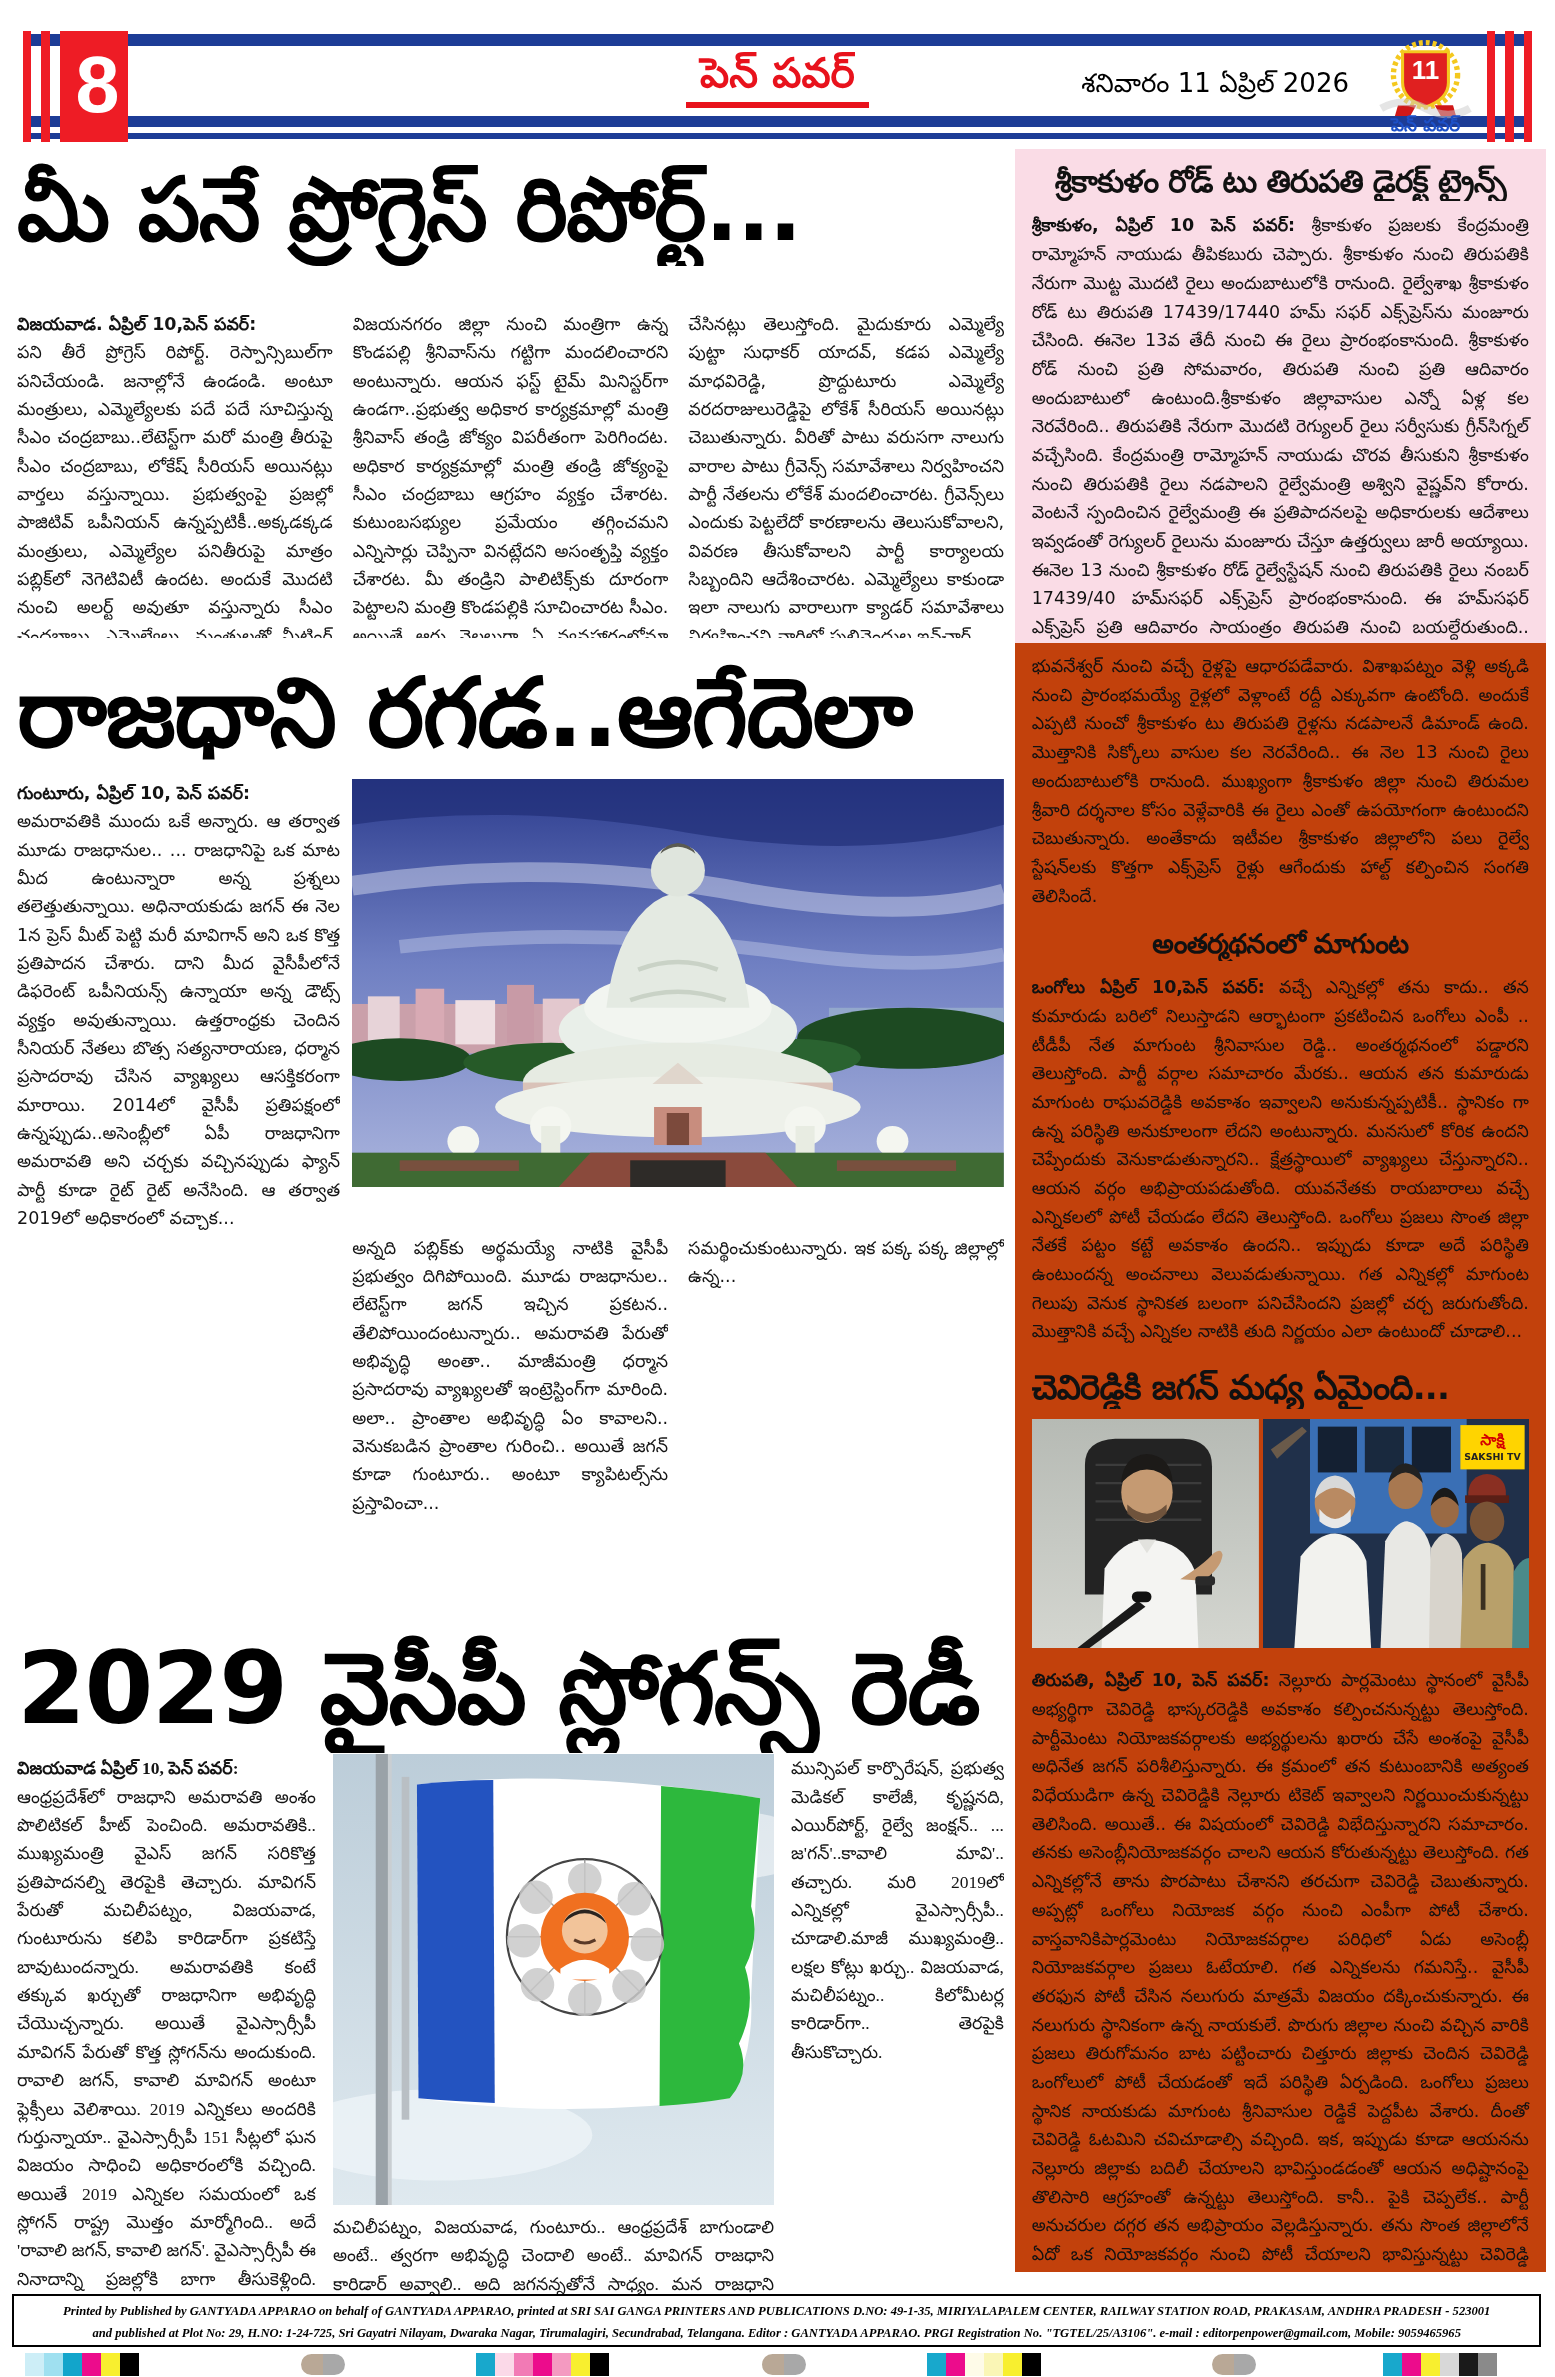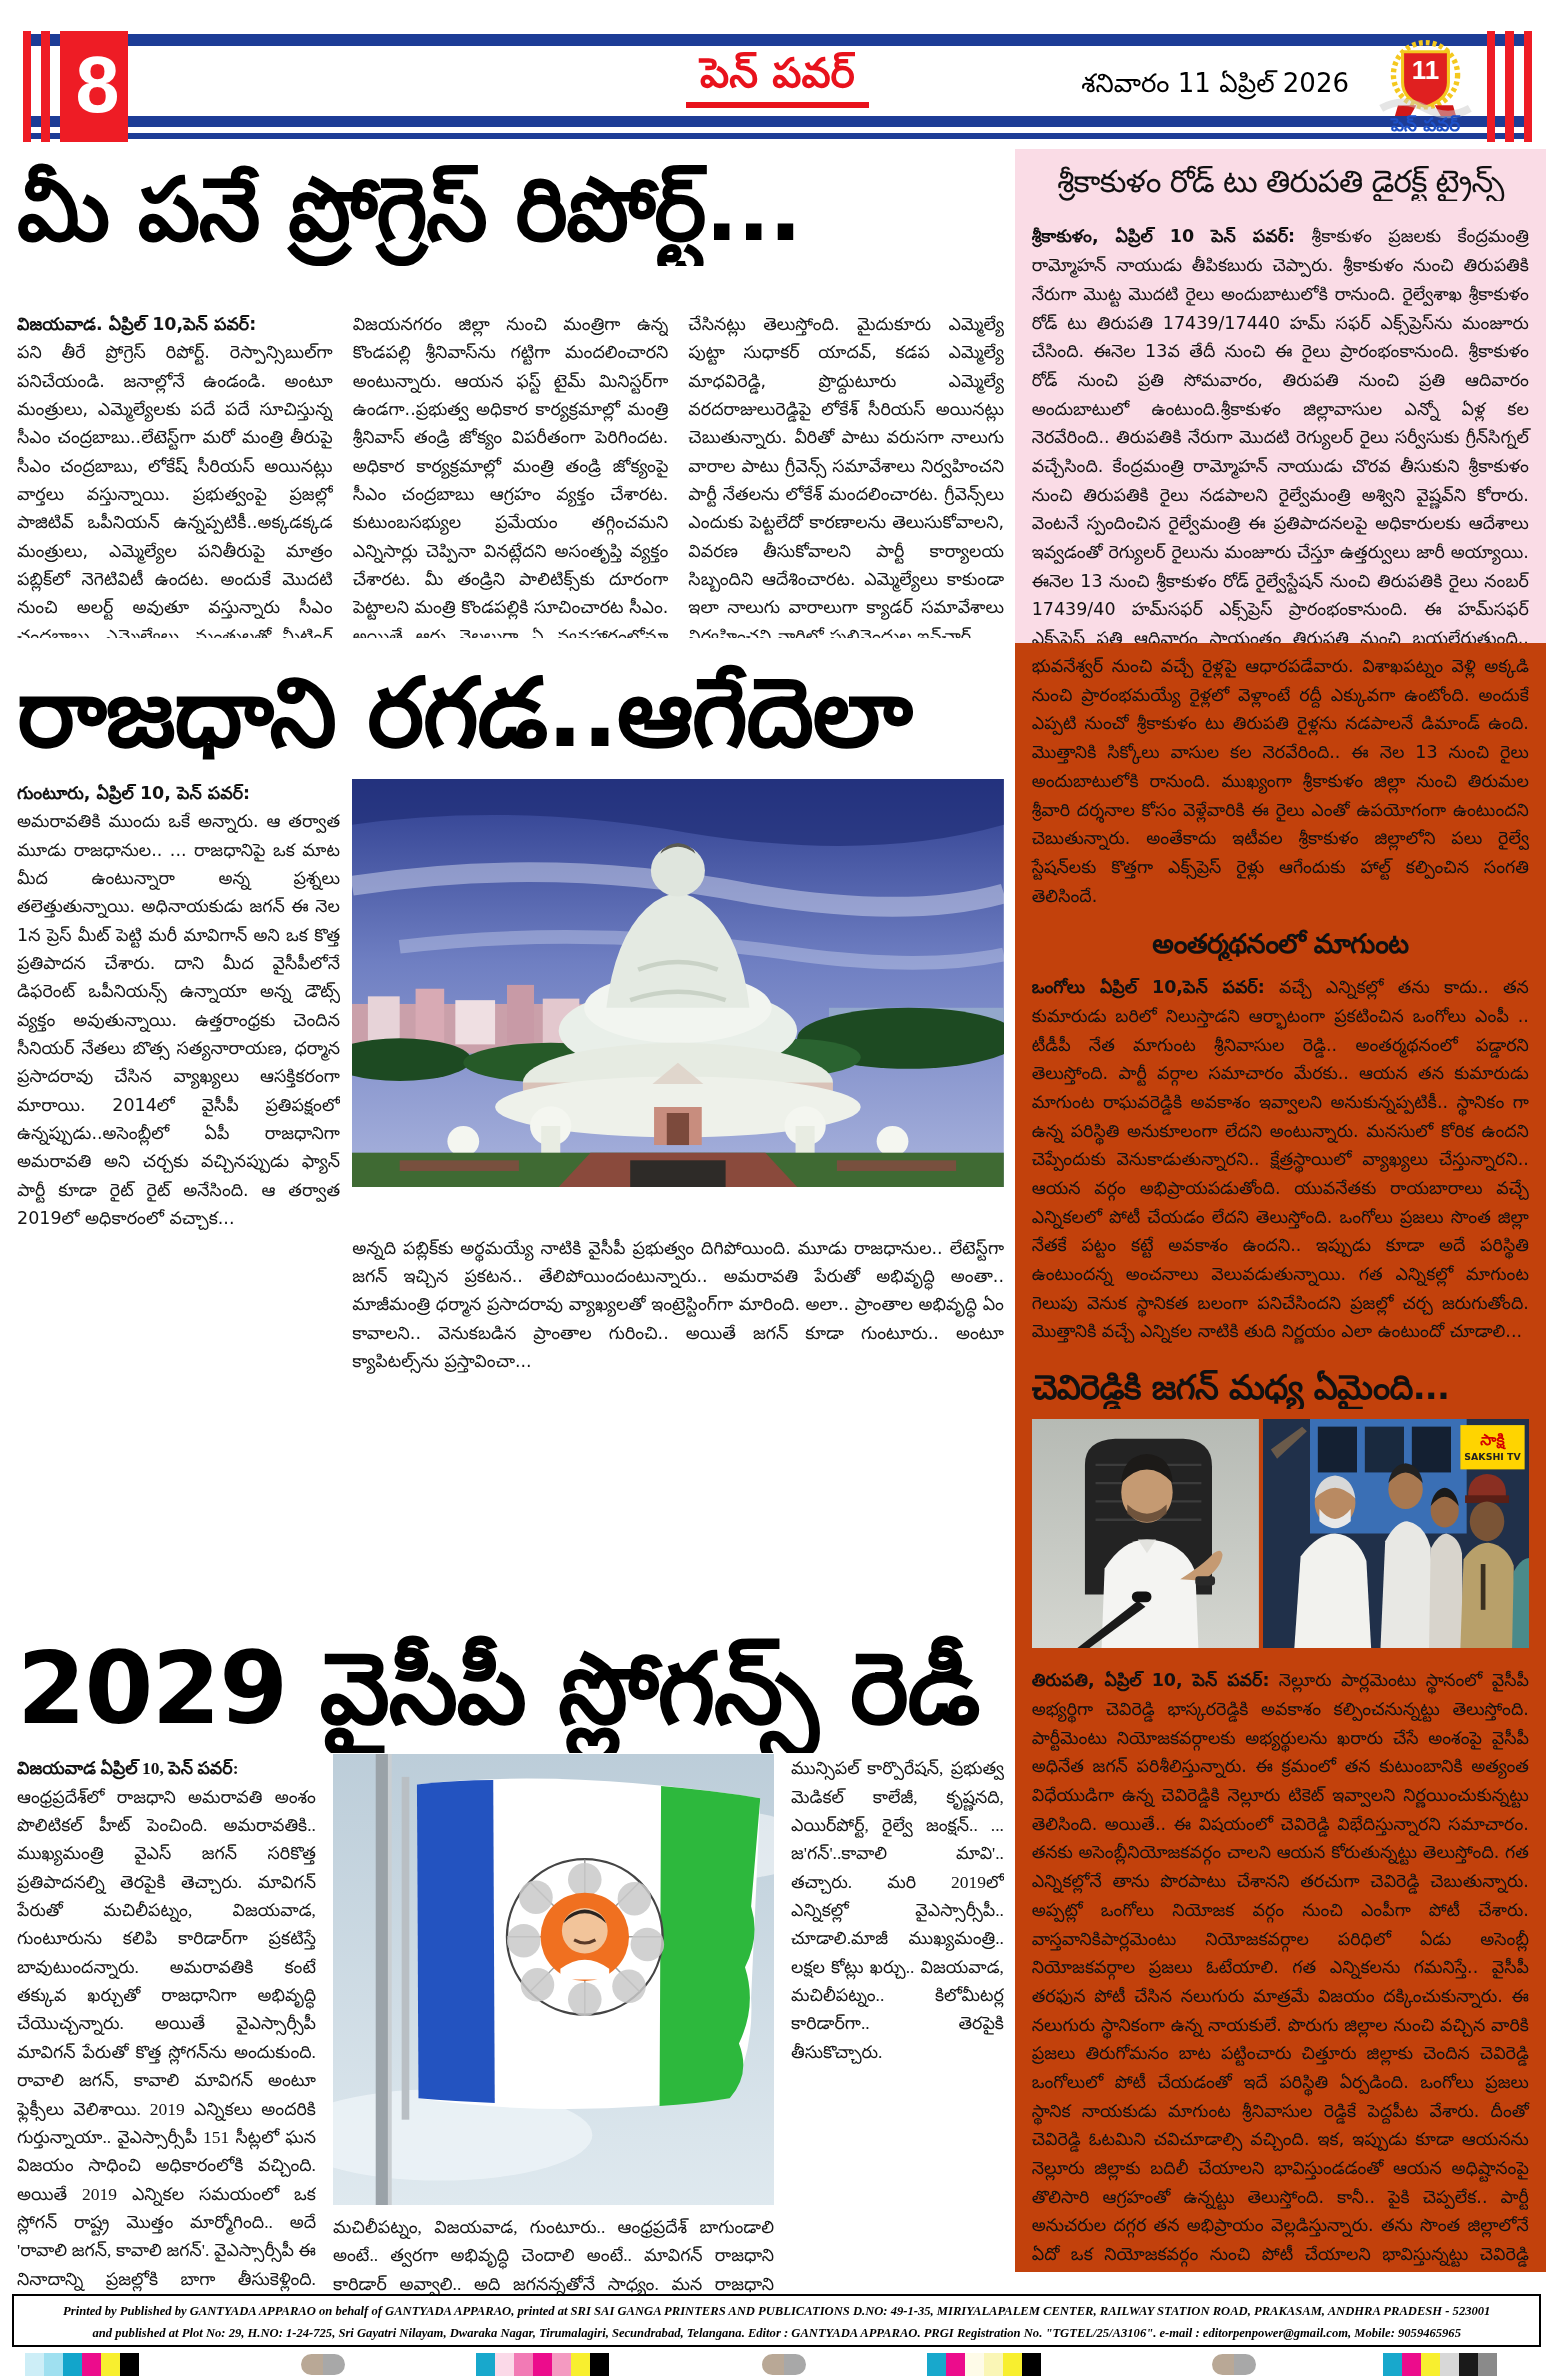--- a/index.html
+++ b/index.html
@@ -68,21 +68,21 @@
   .a3-row { display:flex; gap:17px; height:566px;font-family:Liberation Serif, serif; }
   .a3-left { width:299px; flex:0 0 299px; height:566px; }
   .a3-mid { width:441px; flex:0 0 441px; }
   .img-flag { width:100%; height:451px; display:block; }
   .a3-belowflag { margin-top:7.6px; height:101px; }
   .a3-right { flex:1; height:566px; }
 
   
   .rail-pink { background:#fadce6; padding:12.2px 17px 7.6px; height:494px; overflow:hidden; }
   .rail-blue { background:#c2410c; padding:9.1px 17px 7.6px; height:1629px; overflow:hidden; }
-  .rail-h1 { font-weight:normal; font-size:31px; line-height:1.3; text-align:center; letter-spacing:-0.8px; margin-bottom:21px; white-space:nowrap; overflow:hidden; }
+  .rail-h1 { font-weight:bold; font-size:31px; line-height:1.3; text-align:center; letter-spacing:-0.8px; margin-bottom:10px; white-space:nowrap; overflow:hidden; }
   .rail-h2 { font-weight:bold; font-size:27px; line-height:1.25; text-align:center; letter-spacing:-0.8px; margin:17px 0 12.2px; white-space:nowrap; overflow:hidden; }
   .rail-h3 { font-weight:bold; font-size:34px; line-height:1.25; letter-spacing:-0.8px; margin:20px 0 10.7px; white-space:nowrap; overflow:hidden; }
   .rail-body { font-size:17.5px; line-height:1.64; text-align:justify; }
   .photos { display:flex; gap:4px; margin:3px 0 18px; }
   .photo-jagan { width:46%; height:229px; }
   .photo-group { width:54%; height:229px; }
 
   
   .footer-box {
     position:absolute; left:12.2px; right:13.7px; top:2294px; height:53px;
@@ -218,20 +218,23 @@
                 <rect x="0" y="490" width="820" height="45" fill="#3f6a33"></rect>
                 <path d="M300 490 L520 490 L560 535 L260 535 Z" fill="#8a4a3c"></path>
                 <rect x="350" y="500" width="120" height="35" fill="#2e2b28"></rect>
                 <rect x="60" y="500" width="150" height="14" fill="#78503e"></rect>
                 <rect x="610" y="500" width="150" height="14" fill="#78503e"></rect>
               </g>
             </svg>
             <div class="cols a2-below">
               <div class="body-txt">
                 <span>అన్నది పబ్లిక్‌కు అర్థమయ్యే నాటికి వైసీపీ ప్రభుత్వం దిగిపోయింది. మూడు రాజధానుల.. లేటెస్ట్‌గా జగన్ ఇచ్చిన ప్రకటన.. తేలిపోయిందంటున్నారు.. అమరావతి పేరుతో అభివృద్ధి అంతా.. మాజీమంత్రి ధర్మాన ప్రసాదరావు వ్యాఖ్యలతో ఇంట్రెస్టింగ్‌గా మారింది. అలా.. ప్రాంతాల అభివృద్ధి ఏం కావాలని.. వెనుకబడిన ప్రాంతాల గురించి.. అయితే జగన్ కూడా గుంటూరు.. అంటూ క్యాపిటల్స్‌ను ప్రస్తావించా...</span>
+              </div>
+              <div class="body-txt">
+                <span>సమర్థించుకుంటున్నారు. ఇక పక్క పక్క జిల్లాల్లో ఉన్న...</span>
               </div>
             </div>
           </div>
         </div>
       </div>
 
       <div>
         <div class="headline h-a3">2029 వైసీపీ స్లోగన్స్ రెడీ</div>
         <div class="a3-row">
           <div class="body-txt a3-left">

